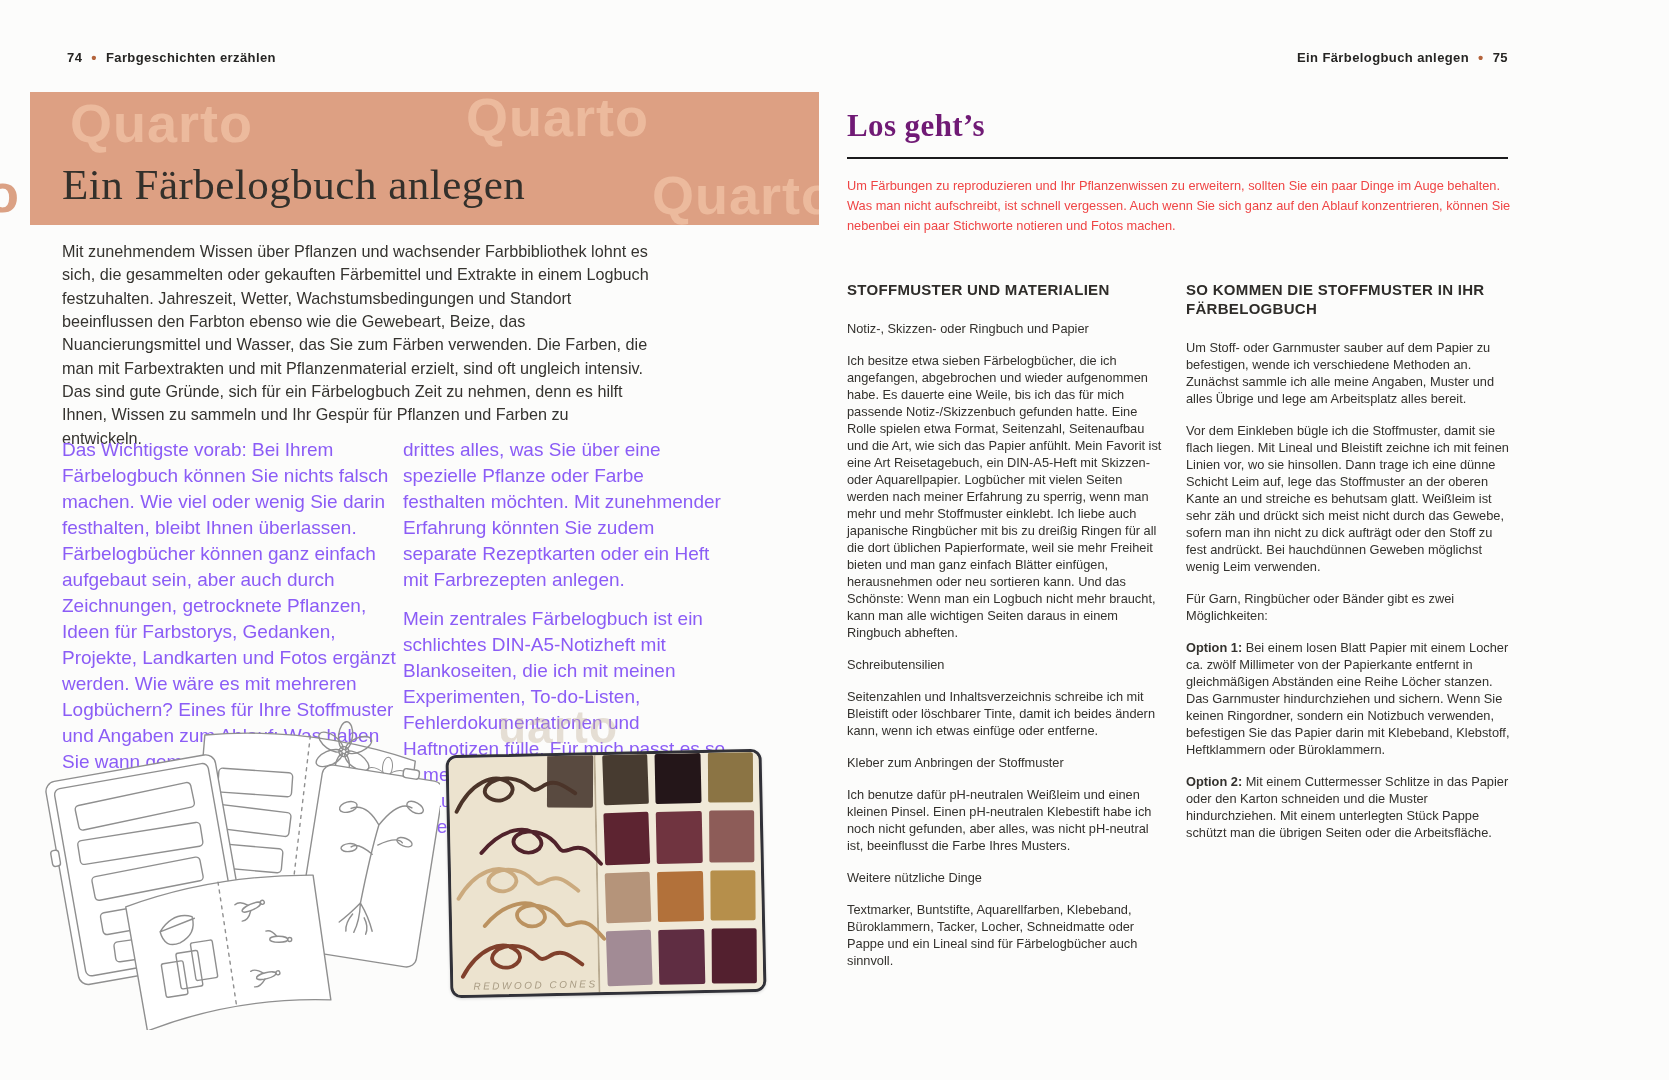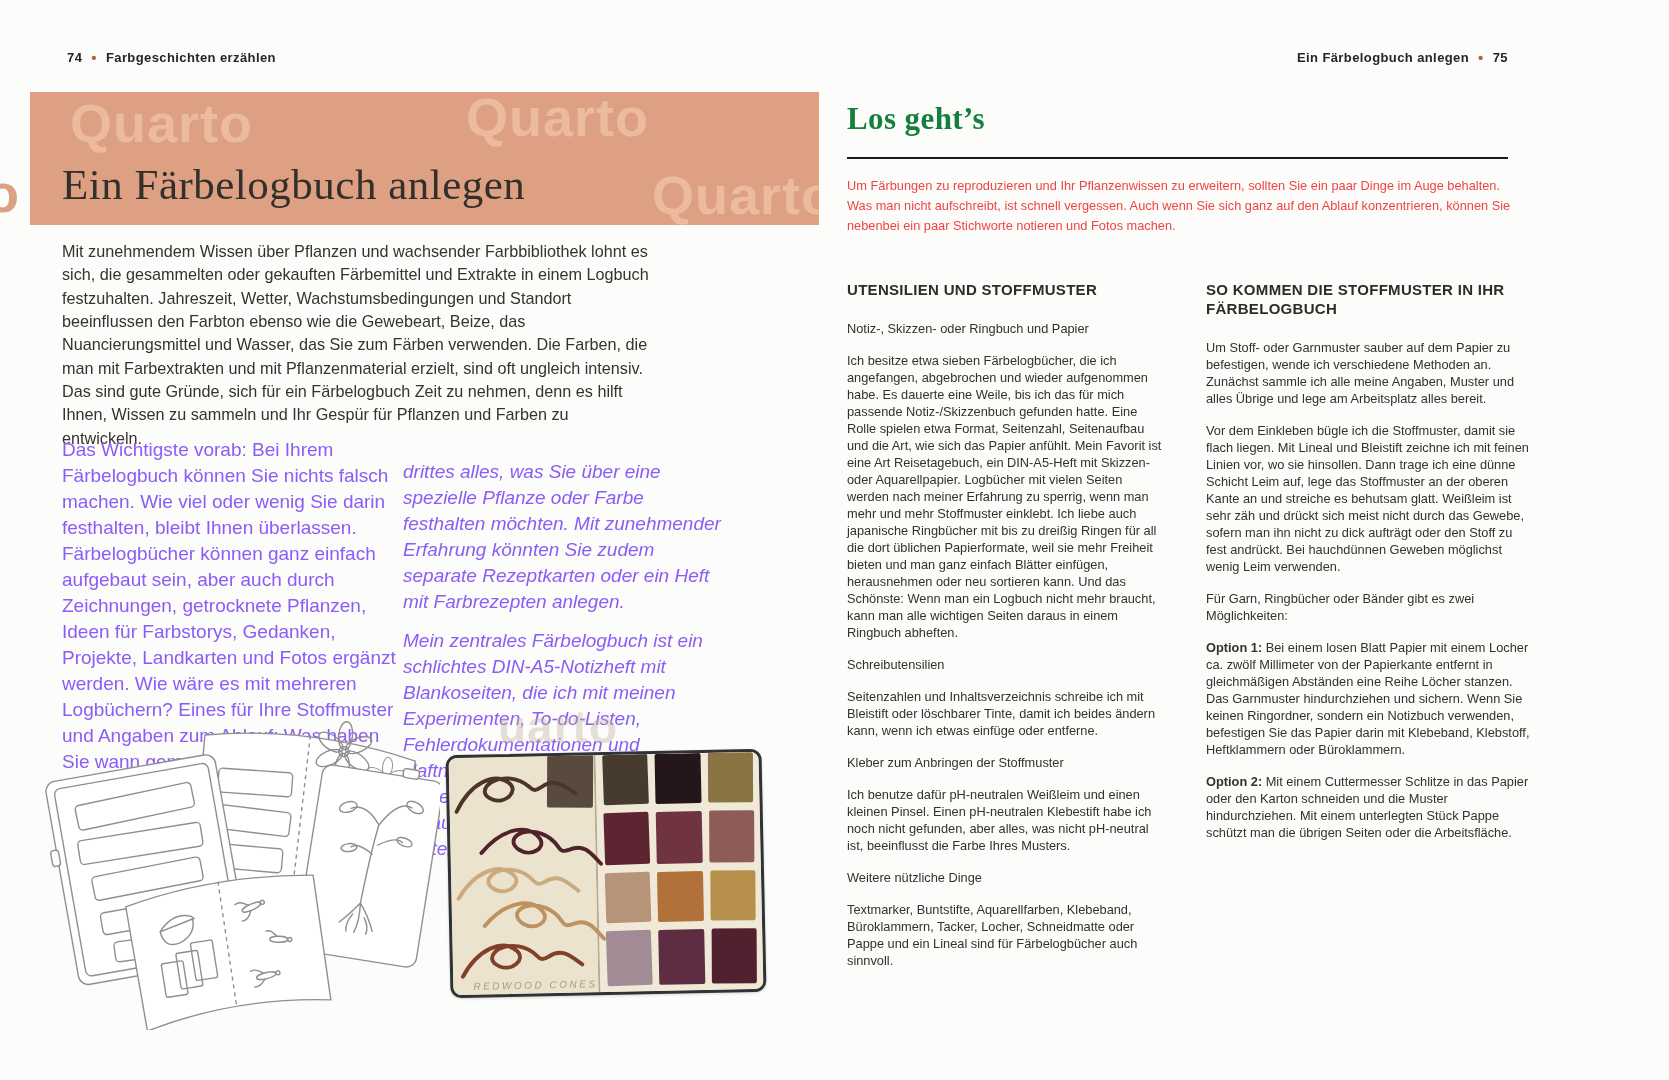--- a/index.html
+++ b/index.html
@@ -13,29 +13,29 @@
   #banner{left:30px;top:92px;width:757px;height:133px;overflow:hidden;padding-left:32px;}
   #banner-title{position:absolute;left:32px;bottom:16px;font-family:"Liberation Serif",serif;
                 font-size:43px;font-weight:500;color:#33302b;letter-spacing:.5px;white-space:nowrap;}
   .wm{position:absolute;font-weight:bold;font-size:54px;letter-spacing:1px;pointer-events:none;white-space:nowrap;}
   .wm-banner{color:rgba(238,190,162,.85);}
   .wm-photo{color:rgba(196,178,154,.4);}
   
   #l-intro{left:62px;top:240px;width:588px;font-size:16.2px;line-height:1.44;color:#35332f;}
   .lcol{font-size:19px;line-height:1.37;color:#8b5cf6;}
   #l-col1{left:62px;top:437px;width:335px;}
-  #l-col2{left:403px;top:459px;width:328px;font-style:italic;}
+  #l-col2{left:403px;top:437px;width:328px;}
   .lcol p{margin:0 0 13px 0;}
   
-  #r-title{left:847px;top:101px;font-family:"Liberation Serif",serif;font-size:31px;color:#15803d;letter-spacing:.4px;}
+  #r-title{left:847px;top:108px;font-family:"Liberation Serif",serif;font-size:31px;color:#701a75;letter-spacing:.4px;}
   #r-rule{left:847px;top:157px;width:661px;height:2px;background:#1b1b1d;}
   #r-intro{left:847px;top:176px;width:672px;font-size:12.8px;line-height:1.56;color:#ef4444;}
   .rcol{font-size:12.8px;line-height:1.33;color:#33312d;}
   #r-col1{left:847px;top:281px;width:318px;}
-  #r-col2{left:1186px;top:281px;width:325px;margin-left:20px;}
+  #r-col2{left:1186px;top:281px;width:325px;}
   .rcol h3{font-size:15px;font-weight:600;letter-spacing:.3px;color:#2e2c29;margin:0 0 20px 0;line-height:1.25;}
   .sub-title{font-weight:normal;margin:0;}
   .sub-body{margin:0 0 16px 0;}
   .rcol p{margin:0 0 15px 0;}
   
   #photo{left:448px;top:752px;width:316px;height:243px;transform:rotate(-1.2deg);}
   #journal{position:absolute;inset:0;background:#ece3cf;border:3px solid #313138;border-radius:11px;
            display:flex;overflow:hidden;box-shadow:0 1px 3px rgba(0,0,0,.15);}
   #j-left{flex:1;position:relative;background:#ece3cf;}
   #j-spine{width:2px;background:#b9ab92;}
@@ -226,21 +226,21 @@
     <span>Ein Färbelogbuch anlegen</span>
     <span class="dot" style="color: rgb(180, 100, 60);">•</span>
     <span>75</span>
   </div>
 
   <h2 class="abs" id="r-title" style="margin:0;">Los geht’s</h2>
   <div class="abs" id="r-rule"></div>
   <p class="abs" id="r-intro" style="margin:0;">Um Färbungen zu reproduzieren und Ihr Pflanzenwissen zu erweitern, sollten Sie ein paar Dinge im Auge behalten. Was man nicht aufschreibt, ist schnell vergessen. Auch wenn Sie sich ganz auf den Ablauf konzentrieren, können Sie nebenbei ein paar Stichworte notieren und Fotos machen.</p>
 
   <div class="abs rcol" id="r-col1">
-    <h3>UTENSILIEN UND STOFFMUSTER</h3>
+    <h3>STOFFMUSTER UND MATERIALIEN</h3>
     <p class="sub-title">Notiz-, Skizzen- oder Ringbuch und Papier</p>
     <p class="sub-body">Ich besitze etwa sieben Färbelogbücher, die ich angefangen, abgebrochen und wieder aufgenommen habe. Es dauerte eine Weile, bis ich das für mich passende Notiz-/Skizzenbuch gefunden hatte. Eine Rolle spielen etwa Format, Seitenzahl, Seitenaufbau und die Art, wie sich das Papier anfühlt. Mein Favorit ist eine Art Reisetagebuch, ein DIN-A5-Heft mit Skizzen- oder Aquarellpapier. Logbücher mit vielen Seiten werden nach meiner Erfahrung zu sperrig, wenn man mehr und mehr Stoffmuster einklebt. Ich liebe auch japanische Ringbücher mit bis zu dreißig Ringen für all die dort üblichen Papierformate, weil sie mehr Freiheit bieten und man ganz einfach Blätter einfügen, herausnehmen oder neu sortieren kann. Und das Schönste: Wenn man ein Logbuch nicht mehr braucht, kann man alle wichtigen Seiten daraus in einem Ringbuch abheften.</p>
     <p class="sub-title">Schreibutensilien</p>
     <p class="sub-body">Seitenzahlen und Inhaltsverzeichnis schreibe ich mit Bleistift oder löschbarer Tinte, damit ich beides ändern kann, wenn ich etwas einfüge oder entferne.</p>
     <p class="sub-title">Kleber zum Anbringen der Stoffmuster</p>
     <p class="sub-body">Ich benutze dafür pH-neutralen Weißleim und einen kleinen Pinsel. Einen pH-neutralen Klebestift habe ich noch nicht gefunden, aber alles, was nicht pH-neutral ist, beeinflusst die Farbe Ihres Musters.</p>
     <p class="sub-title">Weitere nützliche Dinge</p>
     <p class="sub-body">Textmarker, Buntstifte, Aquarellfarben, Klebeband, Büroklammern, Tacker, Locher, Schneidmatte oder Pappe und ein Lineal sind für Färbelogbücher auch sinnvoll.</p>
   </div>
 

